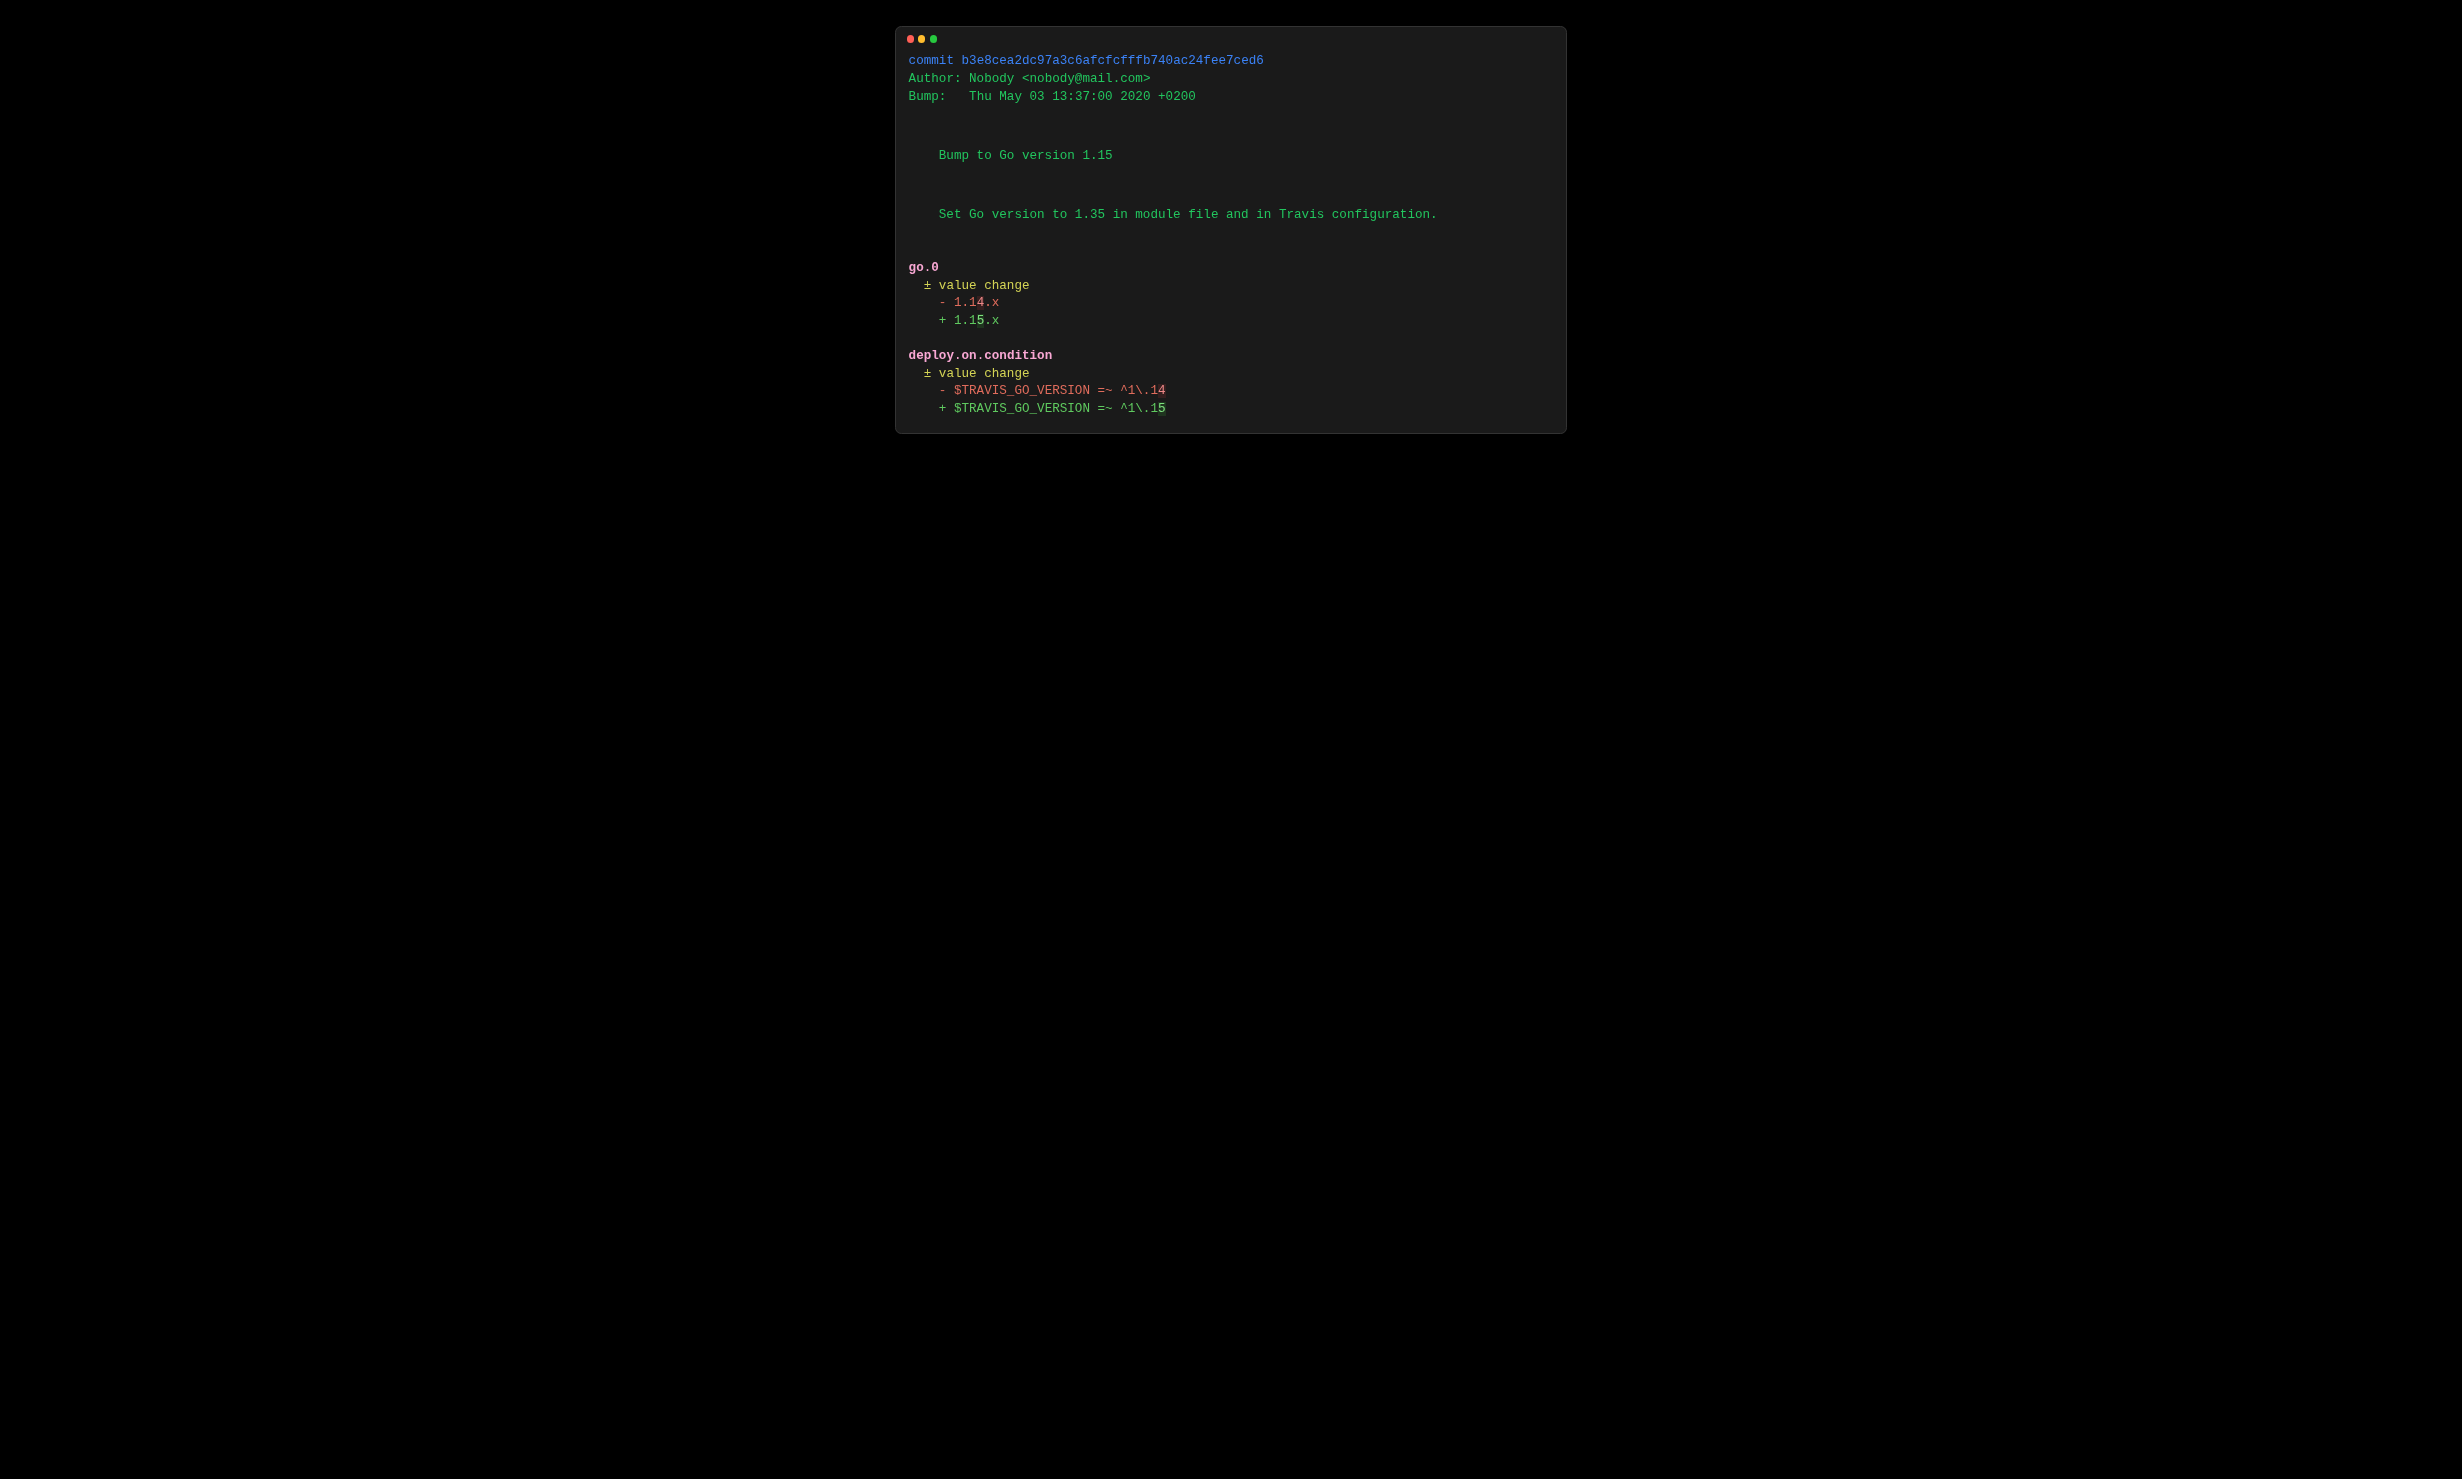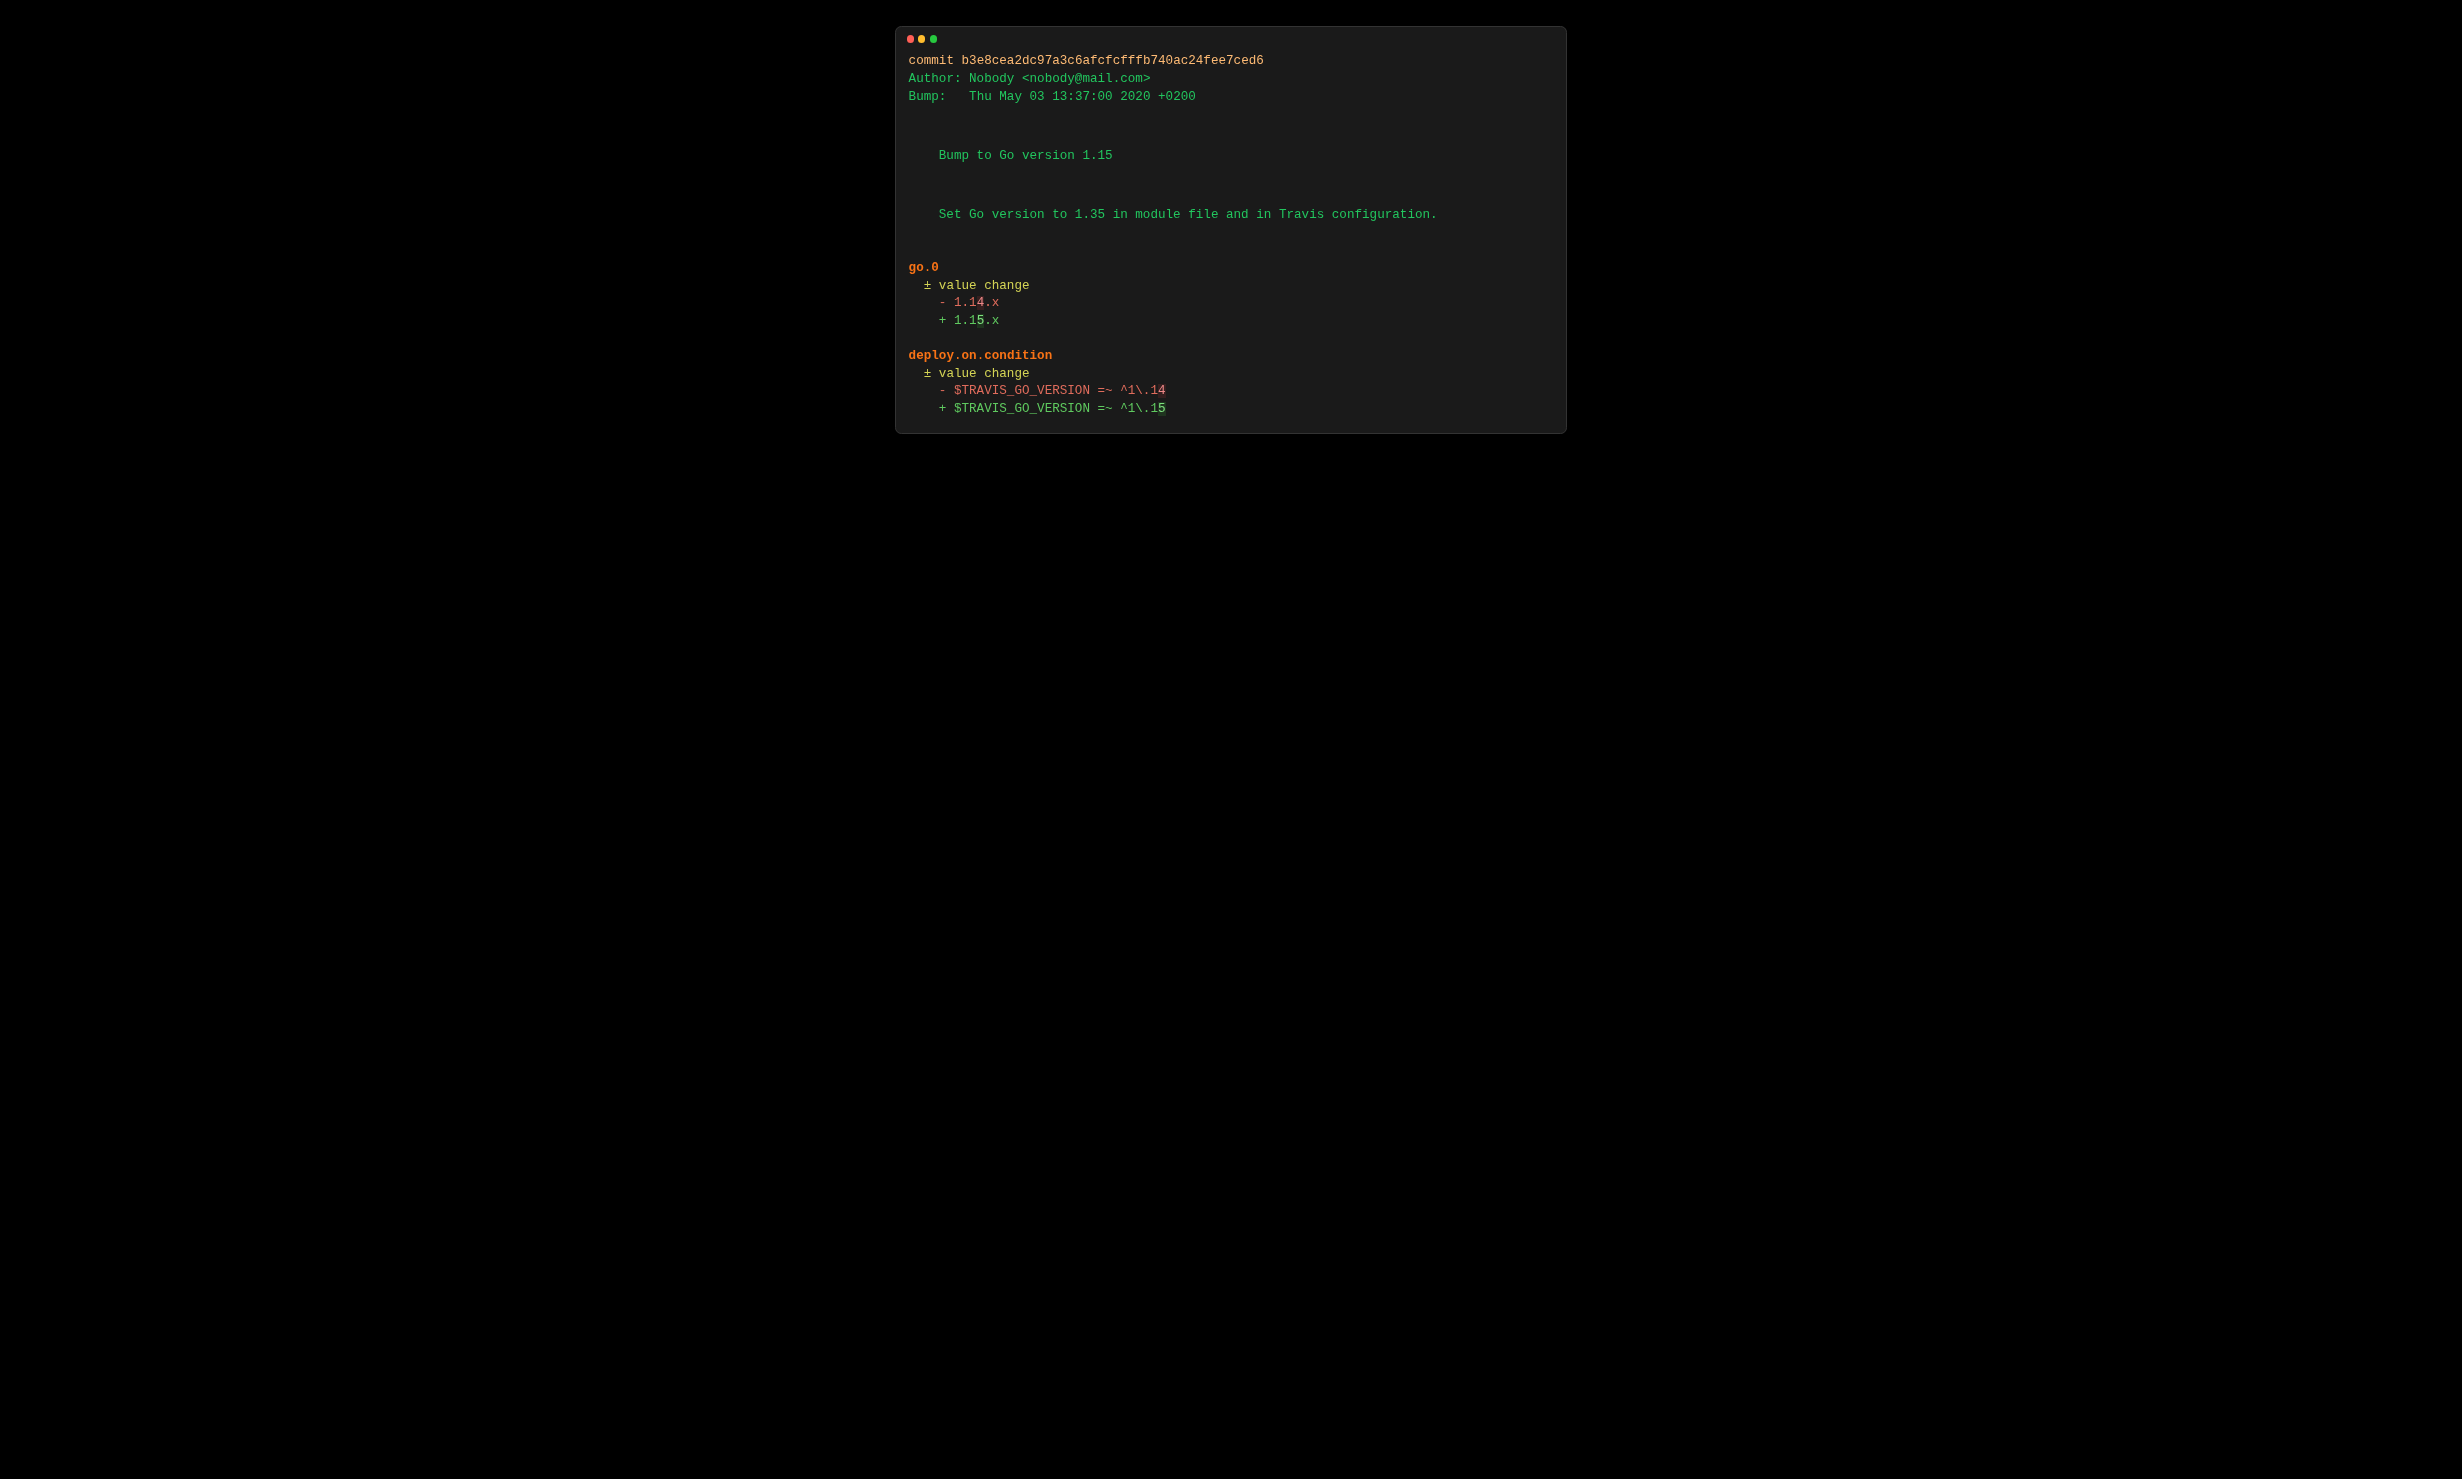--- a/index.html
+++ b/index.html
@@ -46,38 +46,38 @@
     .traffic-green { background: #27c93f; }
     
     .terminal-content {
       padding: 6.3px 12.6px 14.7px 12.6px;
       font-size: 12.6px;
       line-height: 1.4;
       color: #c8c8c8;
     }
     
     .commit-line {
-      color: #fdba74;
+      color: #3b82f6;
     }
     
     .meta-line {
       color: #22c55e;
     }
     
     .blank-line {
       height: 1.4em;
     }
     
     .indent-1 { padding-left: 4ch; margin-top: 24px; }
     .indent-2 { padding-left: 2ch; }
     .indent-3 { padding-left: 4ch; }
     
     .path-heading {
       font-weight: bold;
-      color: #f97316;
+      color: #f9a8d4;
     }
     
     .path-dot {
       font-weight: normal;
     }
     
     .change-label {
       color: #d4d455;
     }
     

